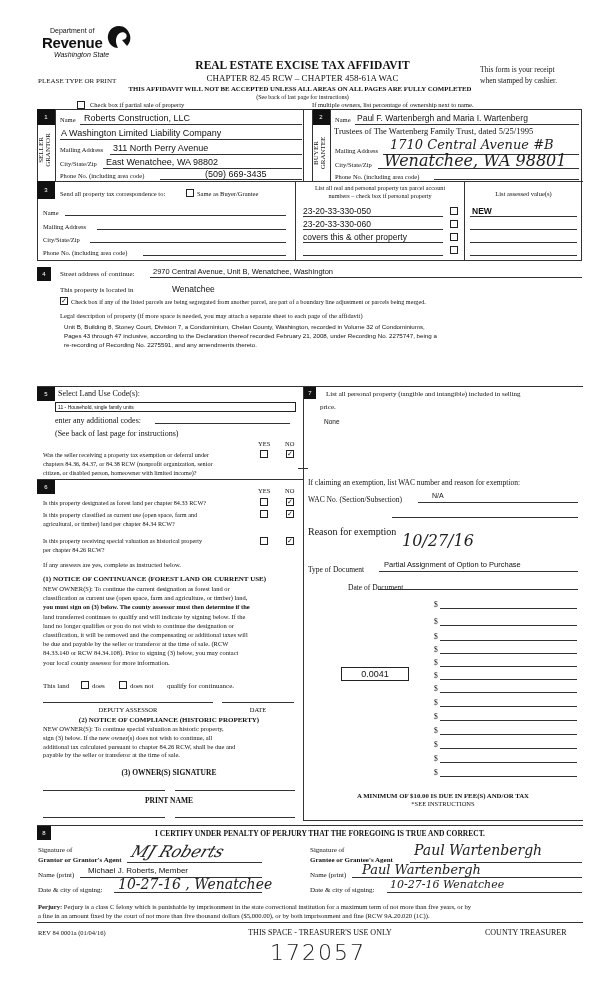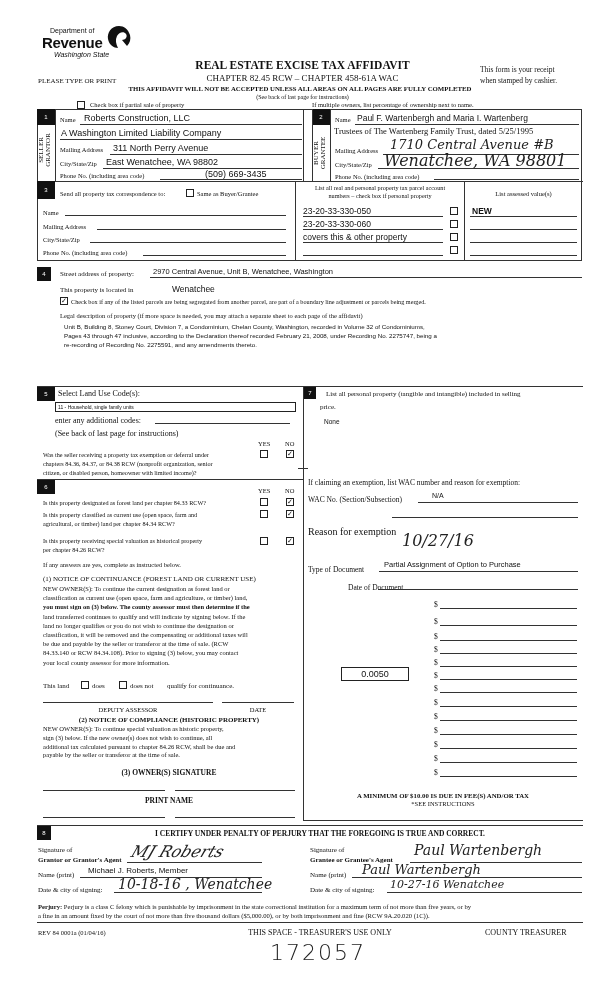--- a/index.html
+++ b/index.html
@@ -133,21 +133,21 @@
   </div>
   <div>
     <div class="line" style="left:303px;top:245px;width:140px;height:11px;"></div>
     <div class="cb" style="left:450px;top:246px;"></div>
     <div class="line" style="left:470px;top:245px;width:107px;height:11px;"></div>
   </div>
 </div>
 
 <div class="abs">
   <div class="secnum" style="left:37px;top:267px;width:14px;height:14px;line-height:14px;">4</div>
-  <div class="lbl" style="left:60px;top:270px;font-size:7px;">Street address of property:</div>
+  <div class="lbl" style="left:60px;top:270px;font-size:7px;">Street address of continue:</div>
   <div class="line" style="left:150px;top:267px;width:432px;height:11px;"></div>
   <div class="val" style="left:153px;top:267px;font-size:7.5px;">2970 Central Avenue, Unit B, Wenatchee, Washington</div>
   <div class="lbl" style="left:60px;top:286px;font-size:7px;">This property is located in</div>
   <div class="val" style="left:172px;top:284px;font-size:8.5px;">Wenatchee</div>
   <div class="cb" style="left:60px;top:297px;">✓</div>
   <div class="lbl" style="left:71px;top:298px;font-size:6.2px;">Check box if any of the listed parcels are being segregated from another parcel, are part of a boundary line adjustment or parcels being merged.</div>
   <div class="lbl" style="left:60px;top:312px;font-size:6.5px;">Legal description of property (if more space is needed, you may attach a separate sheet to each page of the affidavit)</div>
   <div class="abs sans" style="left:64px;top:322px;font-size:6.2px;line-height:9px;white-space:nowrap;">
     <div>Unit B, Building 8, Stoney Court, Division 7, a Condominium, Chelan County, Washington, recorded in Volume 32 of Condominiums,</div>
     <div>Pages 43 through 47 inclusive, according to the Declaration thereof recorded February 21, 2008, under Recording No. 2275747, being a</div>
@@ -191,21 +191,21 @@
   <div class="cb" style="left:260px;top:510px;"></div>
   <div class="cb" style="left:286px;top:510px;">✓</div>
   <div class="abs" style="left:43px;top:536px;font-size:6.2px;line-height:9px;white-space:nowrap;">
     <div>Is this property receiving special valuation as historical property</div>
       <div>per chapter 84.26 RCW?</div>
   </div>
   <div class="cb" style="left:260px;top:537px;"></div>
   <div class="cb" style="left:286px;top:537px;">✓</div>
 
   <div class="lbl" style="left:43px;top:561px;font-size:6.5px;">If any answers are yes, complete as instructed below.</div>
-  <div class="lbl" style="left:43px;top:575px;font-size:7px;font-weight:normal;">(1) NOTICE OF CONTINUANCE  (FOREST LAND OR CURRENT USE)</div>
+  <div class="lbl" style="left:43px;top:575px;font-size:7px;font-weight:bold;">(1) NOTICE OF CONTINUANCE  (FOREST LAND OR CURRENT USE)</div>
   <div class="abs" style="left:43px;top:584px;font-size:6.5px;line-height:9.2px;white-space:nowrap;">
     <div>NEW OWNER(S): To continue the current designation as forest land or</div>
     <div>classification as current use (open space, farm and agriculture, or timber) land,</div>
     <div style="font-weight:bold;">you must sign on (3) below. The county assessor must then determine if the</div>
     <div>land transferred continues to qualify and will indicate by signing below. If the</div>
     <div>land no longer qualifies or you do not wish to continue the designation or</div>
     <div>classification, it will be removed and the compensating or additional taxes will</div>
     <div>be due and payable by the seller or transferor at the time of sale. (RCW</div>
     <div>84.33.140 or RCW 84.34.108). Prior to signing (3) below, you may contact</div>
     <div>your local county assessor for more information.</div>
@@ -250,21 +250,21 @@
   <div class="lbl" style="left:308px;top:526px;font-size:10px;">Reason for exemption</div>
   <div class="line" style="left:392px;top:506px;width:186px;height:12px;"></div>
   <div class="abs hand" style="left:402px;top:500px;font-size:16px;white-space:nowrap;margin-top:31px;">10/27/16</div>
 
   <div class="lbl" style="left:308px;top:565px;font-size:7.5px;">Type of Document</div>
   <div class="line" style="left:379px;top:561px;width:199px;height:11px;"></div>
   <div class="val" style="left:384px;top:560px;font-size:7.5px;">Partial Assignment of Option to Purchase</div>
   <div class="lbl" style="left:308px;top:583px;font-size:7.5px;padding-left:40px;">Date of Document</div>
   <div class="line" style="left:378px;top:580px;width:200px;height:10px;"></div>
 
-  <div class="abs sans" style="left:341px;top:667px;width:68px;height:14px;border:1px solid #222;font-size:9px;text-align:center;line-height:12px;">0.0050</div>
+  <div class="abs sans" style="left:341px;top:667px;width:68px;height:14px;border:1px solid #222;font-size:9px;text-align:center;line-height:12px;">0.0041</div>
 
   <div>
 
     <div class="amt-d" style="top:600px;">$</div>
     <div class="amt-line" style="top:599px;"></div>
 
   </div>
   <div>
 
     <div class="amt-d" style="top:617px;">$</div>
@@ -351,21 +351,21 @@
 
   <div class="lbl" style="left:38px;top:846px;font-size:7px;">Signature of</div>
   <div class="lbl" style="left:38px;top:856px;font-size:7px;font-weight:bold;">Grantor or Grantor's Agent</div>
   <div class="line" style="left:127px;top:853px;width:135px;height:10px;"></div>
   <div class="abs hand" style="left:132px;top:842px;font-size:16px;white-space:nowrap;transform:skewX(-20deg);">MJ Roberts</div>
   <div class="lbl" style="left:38px;top:871px;font-size:7px;">Name (print)</div>
   <div class="line" style="left:80px;top:868px;width:182px;height:10px;"></div>
   <div class="val" style="left:88px;top:866px;font-size:8px;">Michael J. Roberts, Member</div>
   <div class="lbl" style="left:38px;top:886px;font-size:7px;">Date &amp; city of signing:</div>
   <div class="line" style="left:114px;top:882px;width:148px;height:11px;"></div>
-  <div class="abs hand" style="left:118px;top:876px;font-size:14px;white-space:nowrap;">10-18-16 , Wenatchee</div>
+  <div class="abs hand" style="left:118px;top:876px;font-size:14px;white-space:nowrap;">10-27-16 , Wenatchee</div>
 
   <div class="lbl" style="left:310px;top:846px;font-size:7px;">Signature of</div>
   <div class="lbl" style="left:310px;top:856px;font-size:7px;font-weight:bold;">Grantee or Grantee's Agent</div>
   <div class="line" style="left:410px;top:853px;width:172px;height:10px;"></div>
   <div class="abs hand" style="left:414px;top:842px;font-size:14px;white-space:nowrap;">Paul Wartenbergh</div>
   <div class="lbl" style="left:310px;top:871px;font-size:7px;">Name (print)</div>
   <div class="line" style="left:352px;top:868px;width:230px;height:10px;"></div>
   <div class="abs hand" style="left:362px;top:862px;font-size:13px;white-space:nowrap;">Paul Wartenbergh</div>
   <div class="lbl" style="left:310px;top:886px;font-size:7px;">Date &amp; city of signing:</div>
   <div class="line" style="left:387px;top:882px;width:195px;height:11px;"></div>

